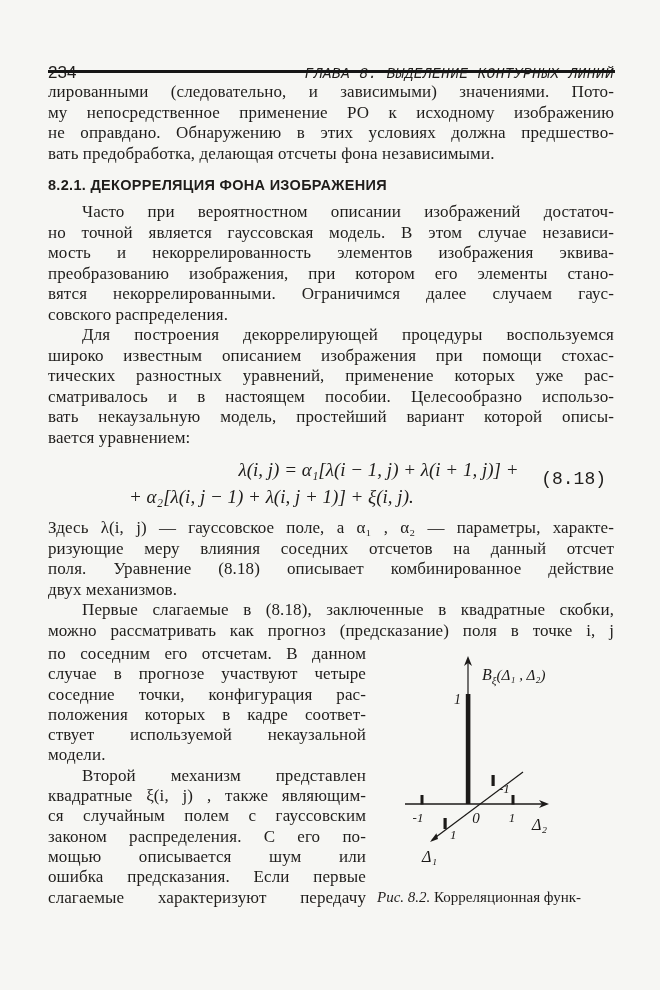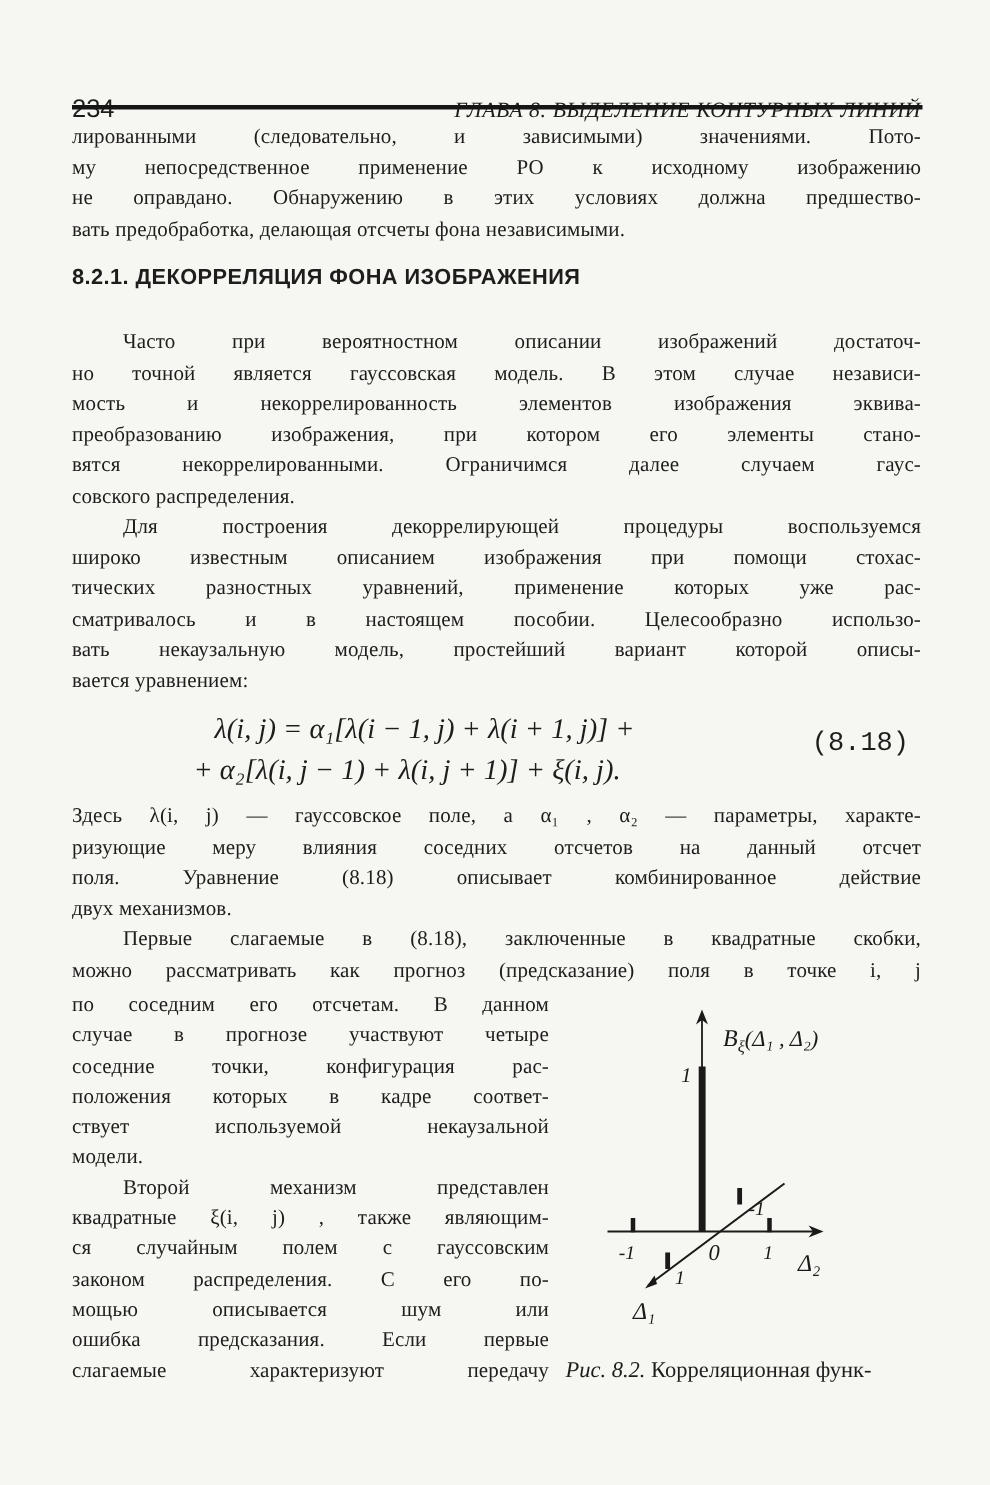--- a/index.html
+++ b/index.html
@@ -14,49 +14,49 @@
 
   .header {
     position:absolute; top:46px; left:48px; right:46px;
     display:flex; justify-content:space-between; align-items:baseline;
   }
   .pagenum {
     font-family:"Liberation Sans","DejaVu Sans",sans-serif;
     font-size:17px;
   }
   .running-head {
-    font-family:Liberation Serif, serif;
+    font-family:Liberation Mono, monospace;
     font-style:italic; font-size:14.5px; letter-spacing:0.4px;margin-top:20px;
   }
   .rule {
     position:absolute; top:70px; left:48px; right:45px;
     border-top:3px solid #161616; height:0;
   }
 
   .content { position:absolute; top:82px; left:48px; right:46px; }
 
   .para .tline {
-    font-size:14px; line-height:20.5px;
+    font-size:17px; line-height:20.5px;
     text-align:justify; text-align-last:justify;
     letter-spacing:0.1px;
   }
   .para .tline.tlast { text-align-last:left; }
   .para.indent .tline:first-child { text-indent:34px; }
 
   .section-heading {
     font-family:"Liberation Sans","DejaVu Sans",sans-serif;
     font-weight:bold; font-size:14.5px; letter-spacing:0.3px;
-    margin:13px 0 26px 0;
+    margin:13px 0 9px 0;
   }
 
   .equation {
     position:relative; margin:8px 0 8px 0;
     font-style:italic; font-size:19px;
   }
-  .eq-l1 { margin-left:95px; line-height:27px; white-space:nowrap; }
+  .eq-l1 { margin-left:95px; line-height:27px; white-space:nowrap;text-align:center; }
   .eq-l2 { margin-left:81px; line-height:27px; white-space:nowrap; }
   .eq-num {
     position:absolute; right:8px; top:13px;
     font-style:normal; font-size:18px;font-family:Liberation Mono, monospace;
   }
 
   .columns { display:flex; margin-top:3px;align-items:flex-end; }
   .col-left { width:318px; flex:0 0 318px; }
   .col-left .tline { line-height:20.3px; }
   .col-right { flex:1; position:relative; }

